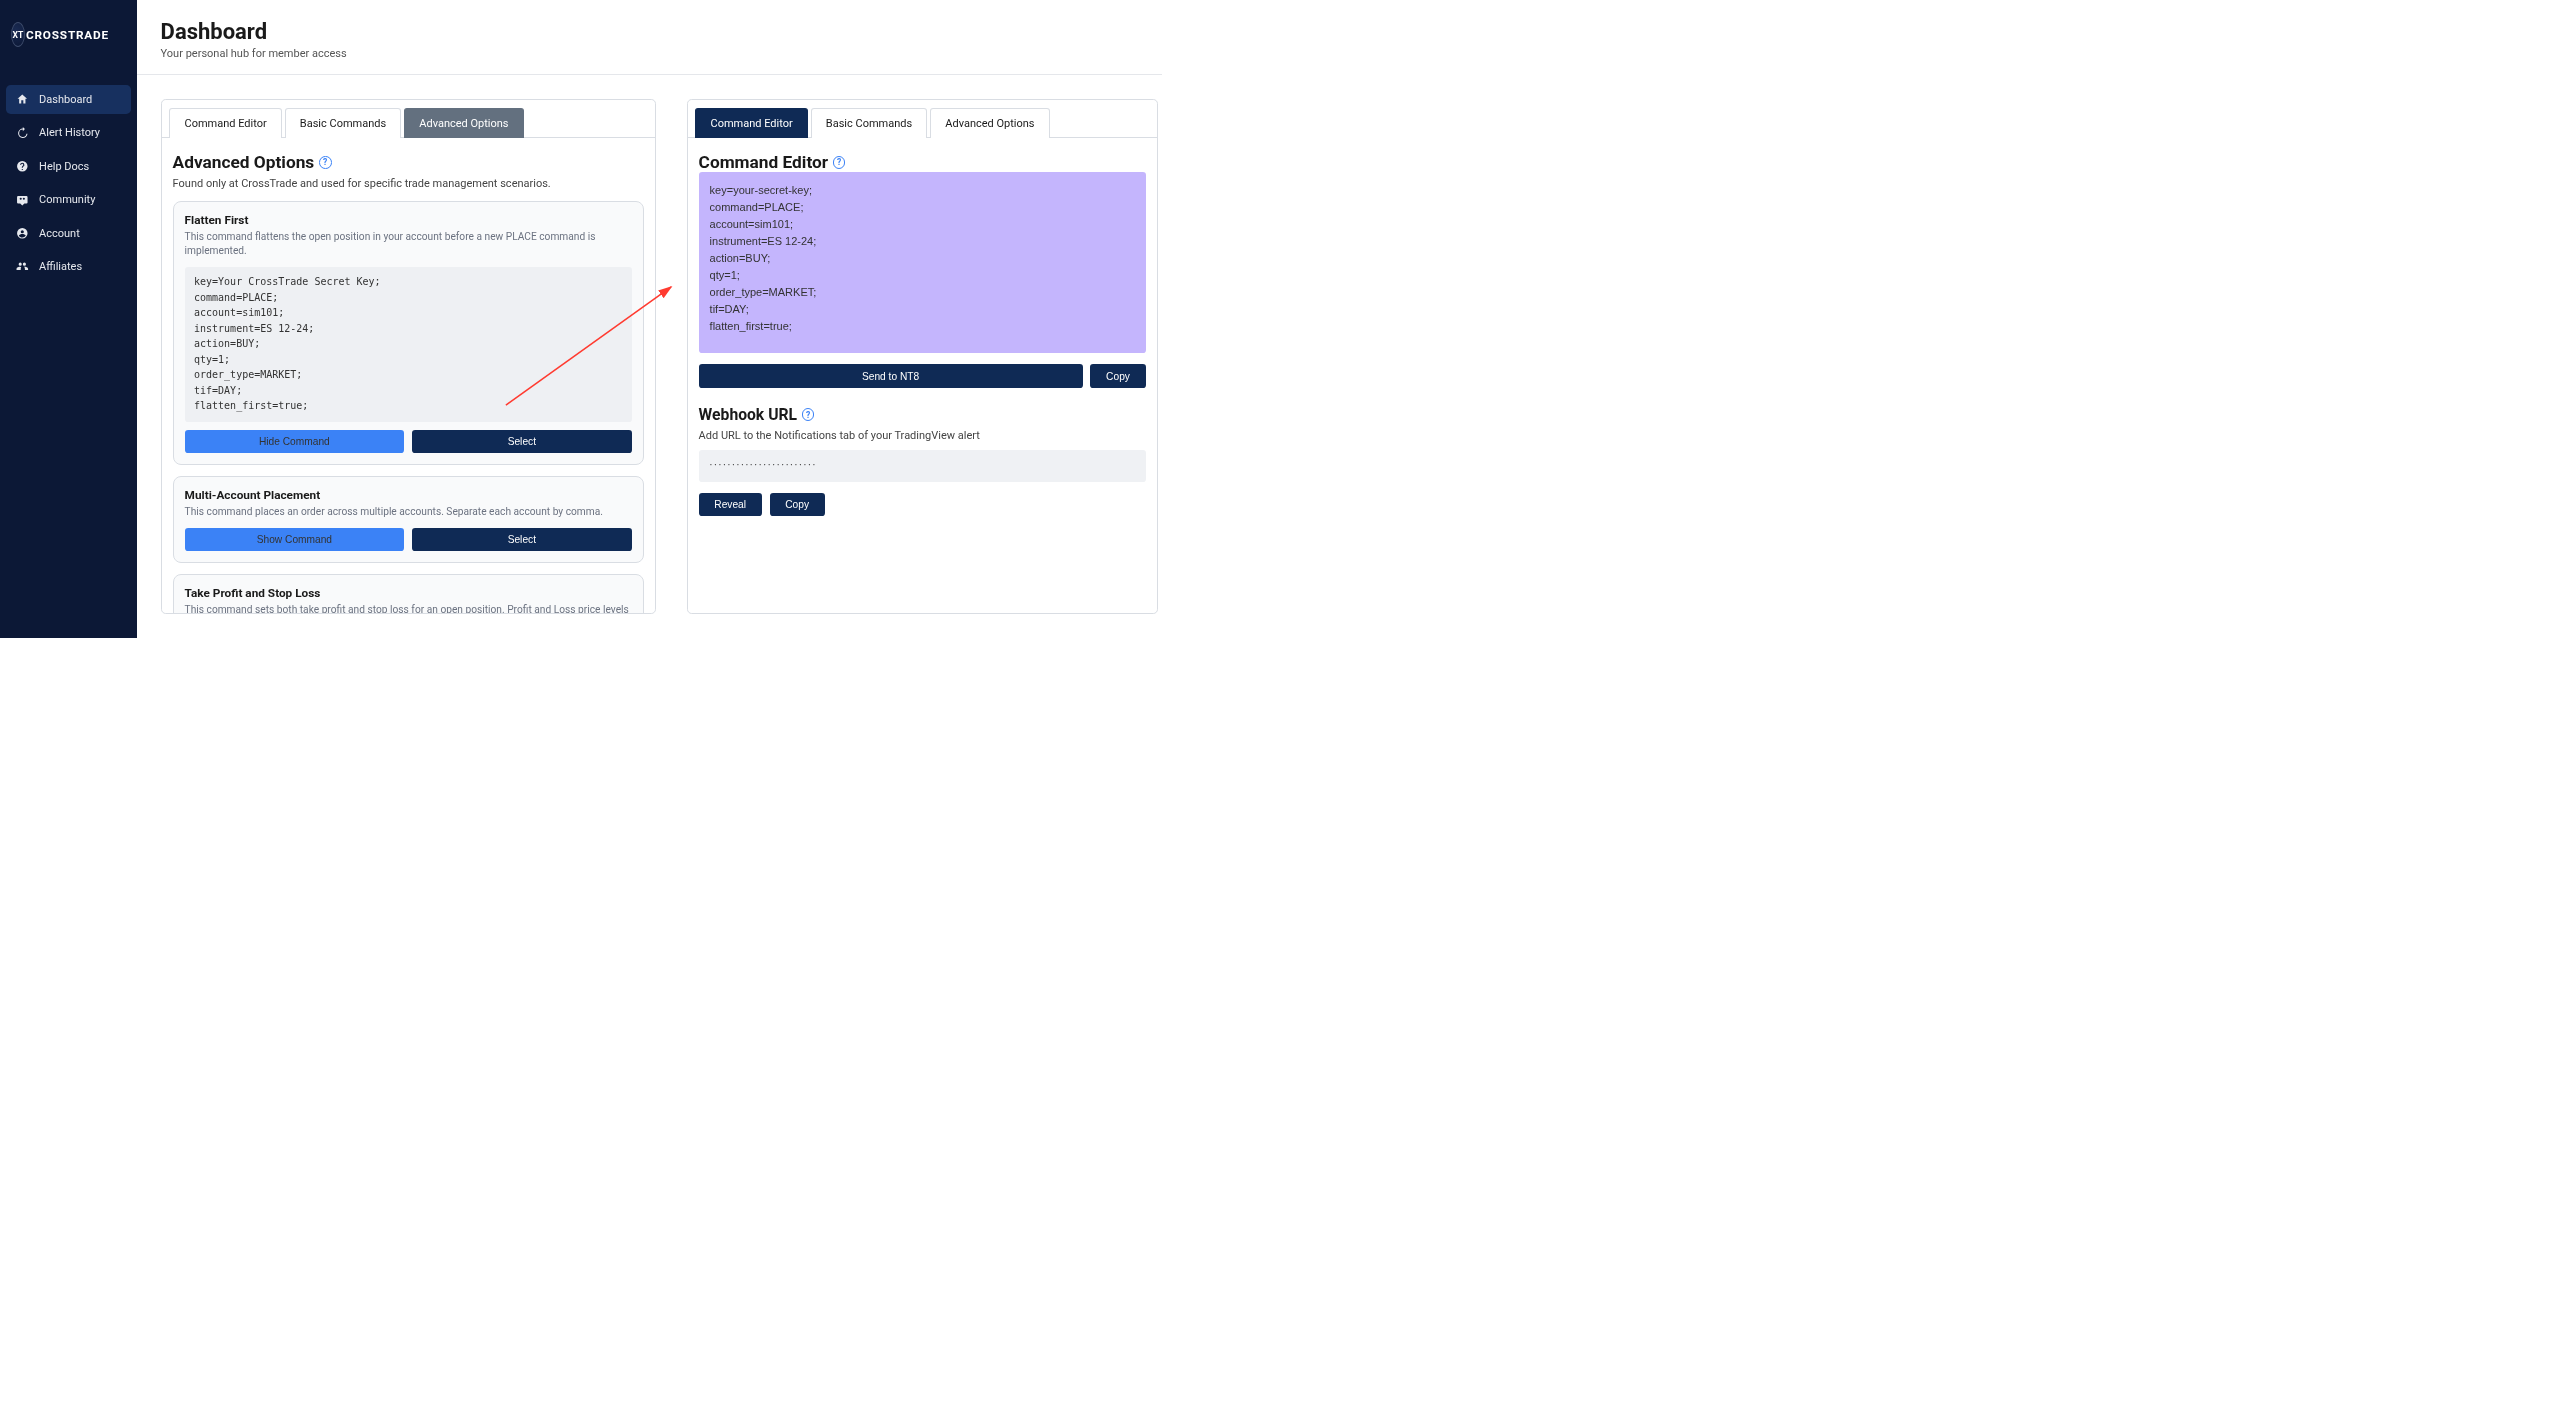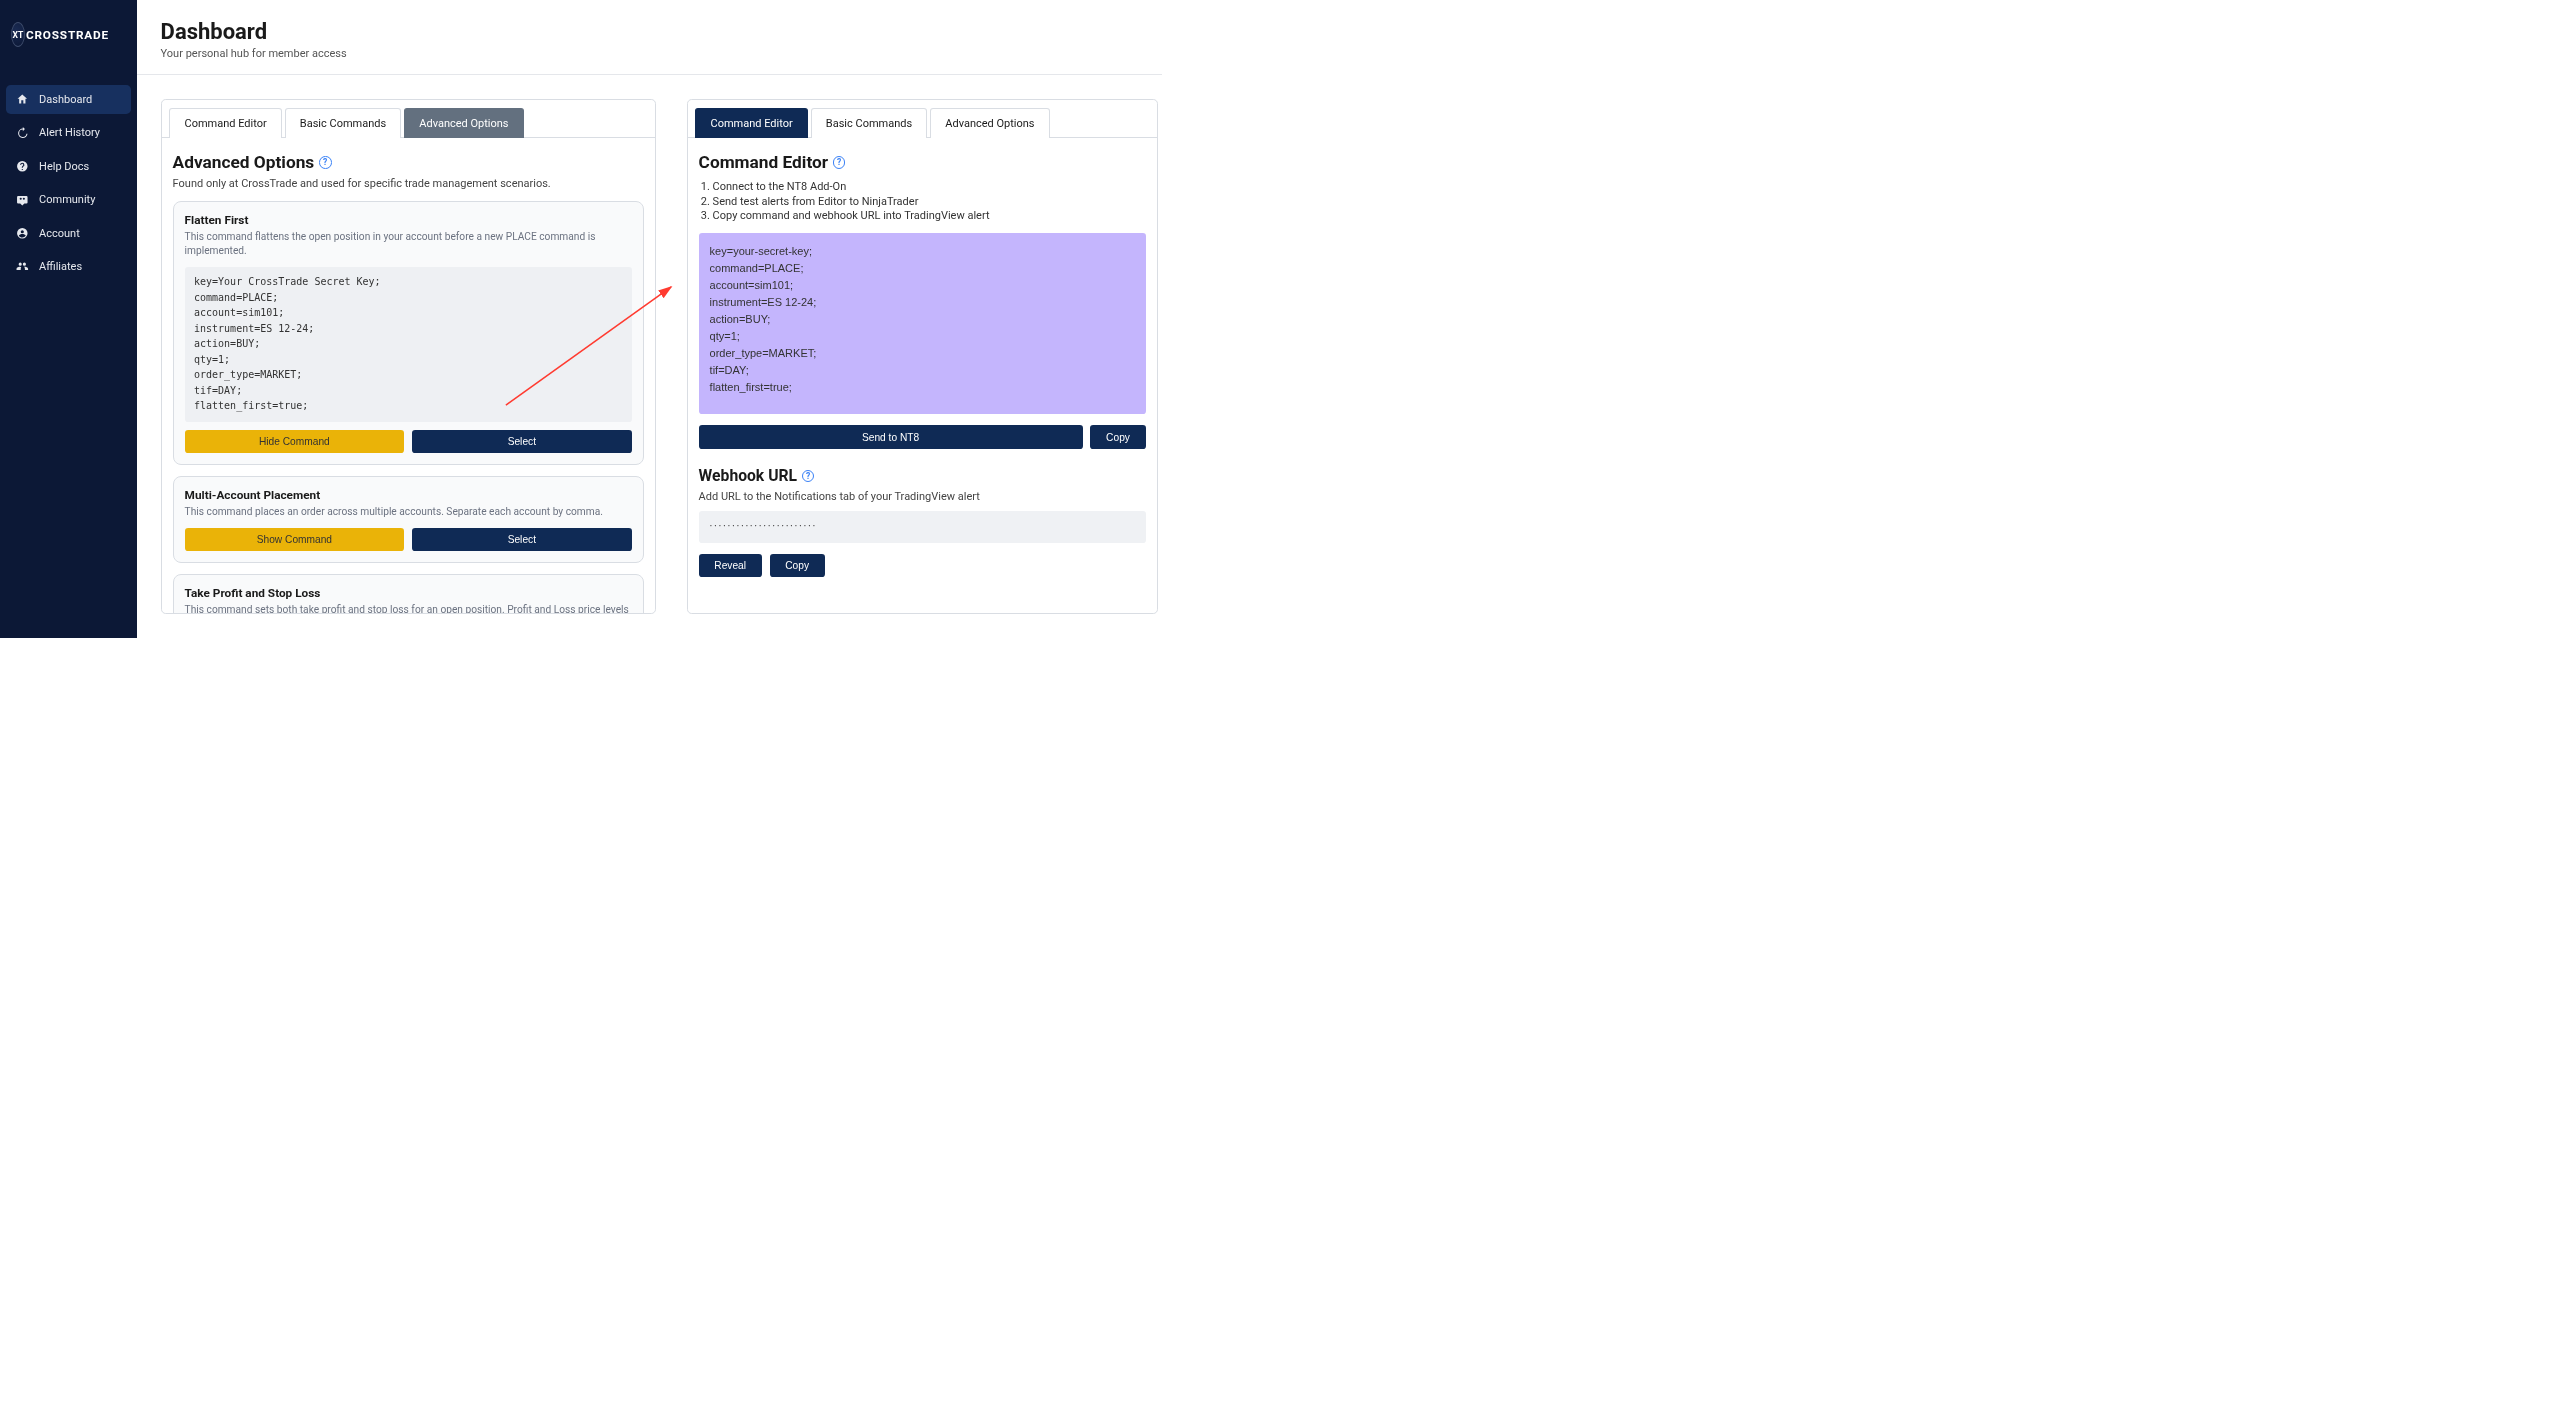--- a/index.html
+++ b/index.html
@@ -160,21 +160,21 @@
   .btn-row { display:flex; gap:7.9px; }
   .btn {
     flex:1;
     padding:6.3px 0;
     font-size:10.2px;
     border-radius:3.1px;
     border:none;
     cursor:pointer;
     text-align:center;
   }
-  .btn-gray { background:#eab308;color:#333;}
+  .btn-gray { background:#3b82f6;color:#333;}
   .btn-brand { background:#0f2a55;color:#fff;}
   .btn-sm { flex:0 0 auto; padding:6.3px 15.7px;}
 
   .steps { list-style:decimal; padding-left:14px; font-size:11px; color:#333; margin:7.9px 0 11px 0;}
   .steps li { margin-bottom:1.6px;}
   .editor-box {
     background:#c4b5fd;
     border-radius:3.1px;
     padding:9.4px 11px;
     font-family: "Segoe UI", Arial, sans-serif;
@@ -324,25 +324,20 @@
         <div class="tabs">
           <div class="tab active-brand">Command Editor</div>
           <div class="tab">Basic Commands</div>
           <div class="tab">Advanced Options</div>
         </div>
         <div class="panel-body">
           <div class="section-title">
             <span>Command Editor</span>
             <span class="help-q">?</span>
           </div>
-          <ol class="steps">
-            <li>Connect to the NT8 Add-On</li>
-            <li>Send test alerts from Editor to NinjaTrader</li>
-            <li>Copy command and webhook URL into TradingView alert</li>
-          </ol>
           <div class="editor-box">key=your-secret-key;
 command=PLACE;
 account=sim101;
 instrument=ES 12-24;
 action=BUY;
 qty=1;
 order_type=MARKET;
 tif=DAY;
 flatten_first=true;</div>
           <div class="below-row">

